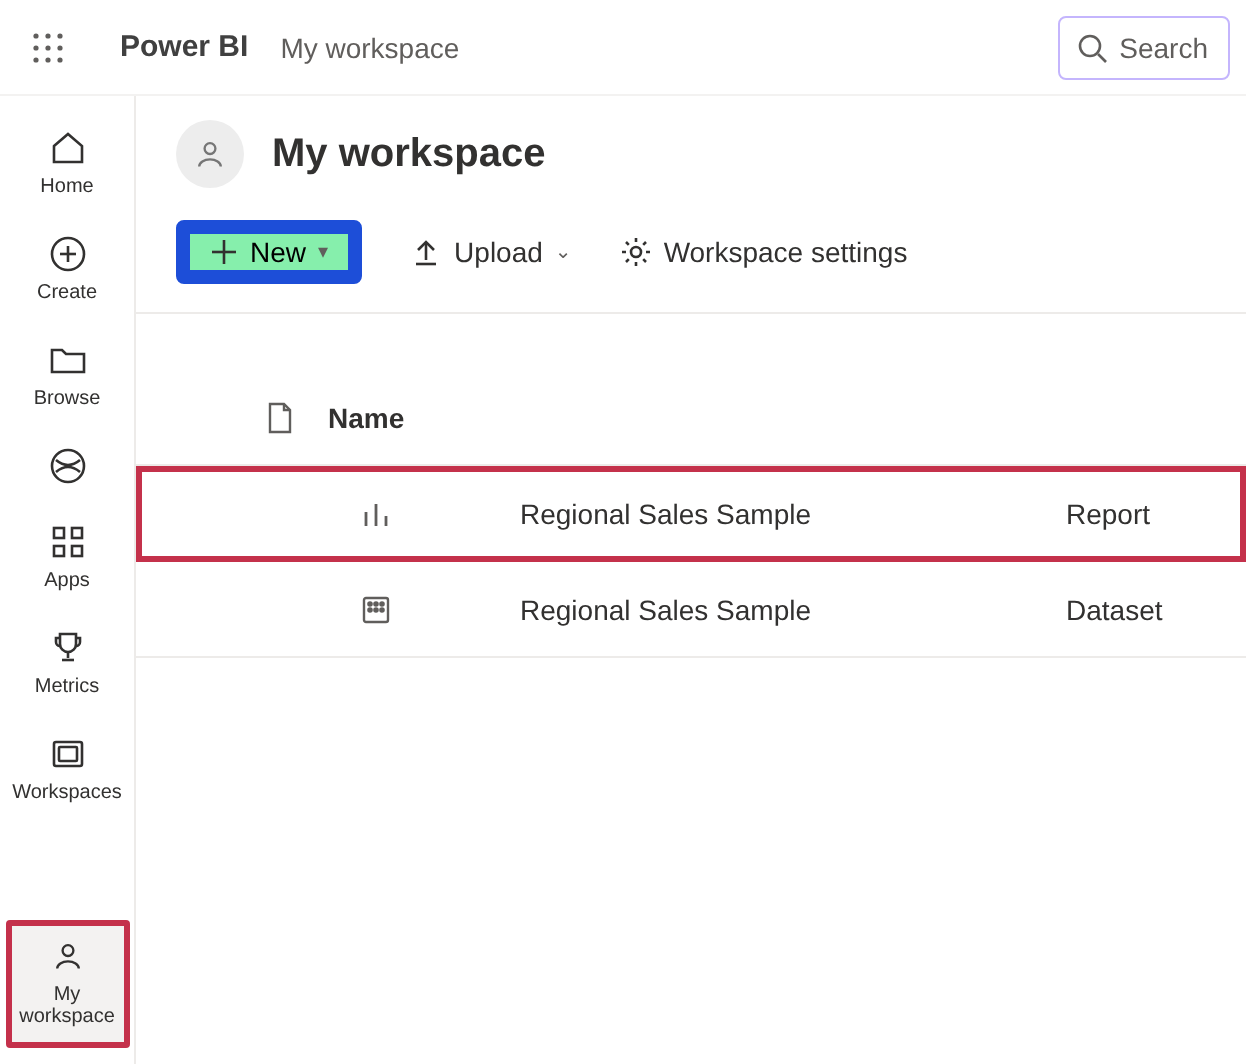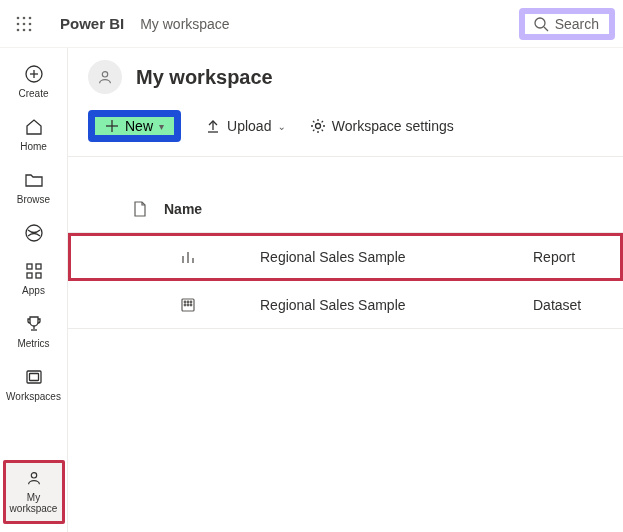--- a/index.html
+++ b/index.html
@@ -1,21 +1,21 @@
 <!DOCTYPE html>
 <html><head>
 <meta charset="utf-8">
 <style>
   * { box-sizing: border-box; margin: 0; padding: 0; }
   html, body { width: 623px; height: 532px; font-family: "Segoe UI", Arial, sans-serif; background: #fff; color: #323130; overflow: hidden; }
   .top-bar { height: 48px; display: flex; align-items: center; padding: 0 8px; border-bottom: 1px solid #f3f2f1; }
   .waffle { width: 32px; height: 32px; display: flex; align-items: center; justify-content: center; margin-right: 20px; margin-left: 0; }
   .brand { font-weight: 600; font-size: 15px; color: #404040; margin-right: 16px; }
   .breadcrumb-txt { font-size: 14px; color: #605e5c; }
-  .search-pill { margin-left: auto; display: flex; align-items: center; border: 6px solid #c4b5fd; border-radius: 4px; height: 32px; padding: 0 10px 0 8px; min-width: 80px; }
+  .search-pill { margin-left: auto; display: flex; align-items: center; border: 1px solid #c4b5fd; border-radius: 4px; height: 32px; padding: 0 10px 0 8px; min-width: 80px; }
   .search-pill span.label { margin-left: 6px; font-size: 14px; color: #605e5c; }
 
   .shell { display: flex; height: calc(532px - 48px); }
 
   .nav-rail { width: 68px; border-right: 1px solid #edebe9; display: flex; flex-direction: column; align-items: center; padding-top: 8px; gap: 0; }
   .nav-item { width: 68px; display: flex; flex-direction: column; align-items: center; padding: 8px 0 10px 0; cursor: pointer; }
   .nav-item .lbl { font-size: 10px; color: #323130; margin-top: 4px; text-align: center; line-height: 11px; }
   .nav-icon { width: 20px; height: 20px; display: flex; align-items: center; justify-content: center; }
   .nav-sel { background: #f3f2f1; }
   .nav-highlight { border: 3px solid #c4314b; border-radius: 2px; padding: 5px 0 7px 0; margin-top: auto; margin-bottom: 8px; width: 62px; }
@@ -68,35 +68,35 @@
     <span class="label">Search</span>
   </div>
 </div>
 
 <div class="shell">
   <div class="nav-rail">
 
     <div class="nav-item">
       <div class="nav-icon">
         <svg width="20" height="20" viewBox="0 0 20 20" fill="none" stroke="#323130" stroke-width="1.3">
+            <path d="M3 9 L10 3 L17 9 V17 H3 Z"></path>
+          </svg>
+      </div>
+      <div class="lbl">Home</div>
+    </div>
+
+    <div class="nav-item">
+      <div class="nav-icon">
+        <svg width="20" height="20" viewBox="0 0 20 20" fill="none" stroke="#323130" stroke-width="1.3">
             <circle cx="10" cy="10" r="8"></circle>
             <line x1="10" y1="6" x2="10" y2="14"></line>
             <line x1="6" y1="10" x2="14" y2="10"></line>
           </svg>
       </div>
       <div class="lbl">Create</div>
-    </div>
-
-    <div class="nav-item">
-      <div class="nav-icon">
-        <svg width="20" height="20" viewBox="0 0 20 20" fill="none" stroke="#323130" stroke-width="1.3">
-            <path d="M3 9 L10 3 L17 9 V17 H3 Z"></path>
-          </svg>
-      </div>
-      <div class="lbl">Home</div>
     </div>
 
     <div class="nav-item">
       <div class="nav-icon">
         <svg width="20" height="20" viewBox="0 0 20 20" fill="none" stroke="#323130" stroke-width="1.3">
             <path d="M2 5 h5 l2 2 h9 v9 H2 Z"></path>
           </svg>
       </div>
       <div class="lbl">Browse</div>
     </div>

